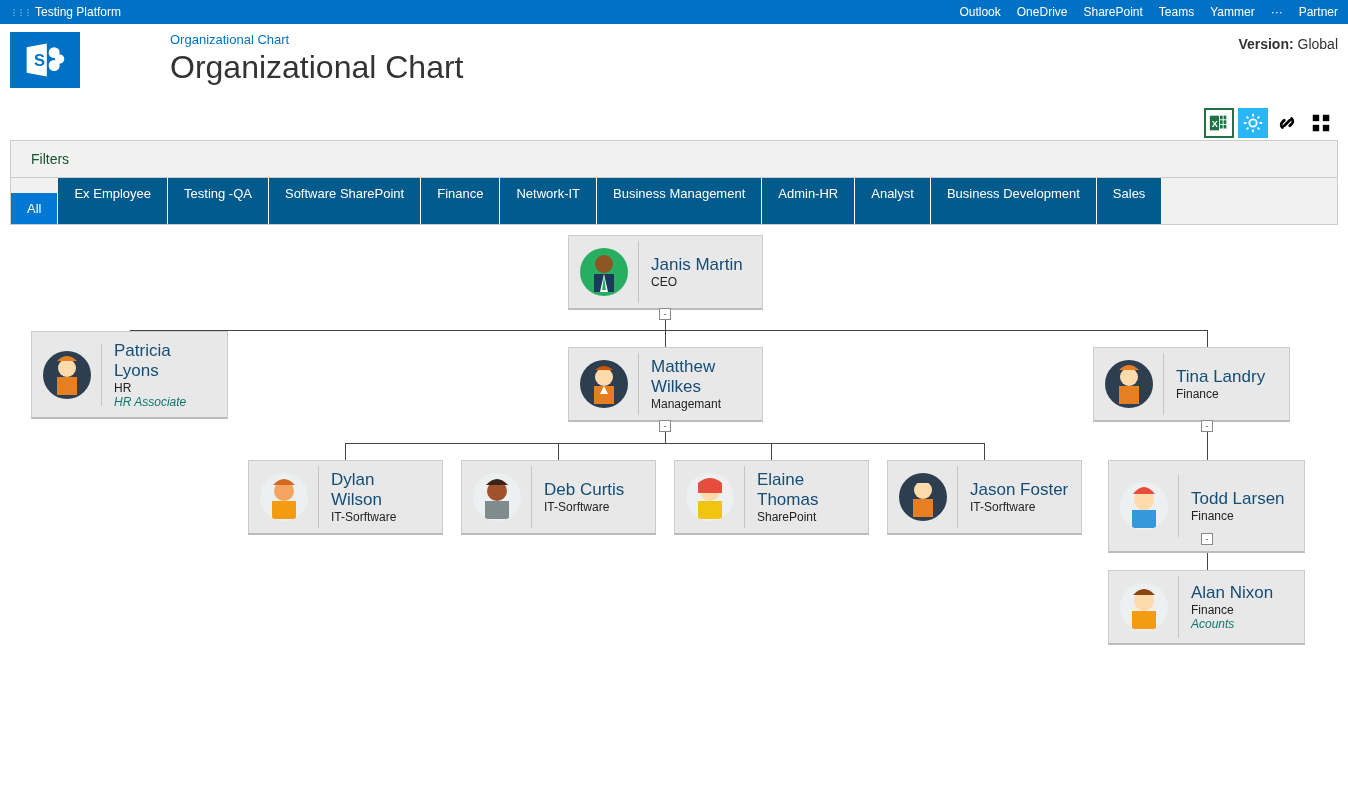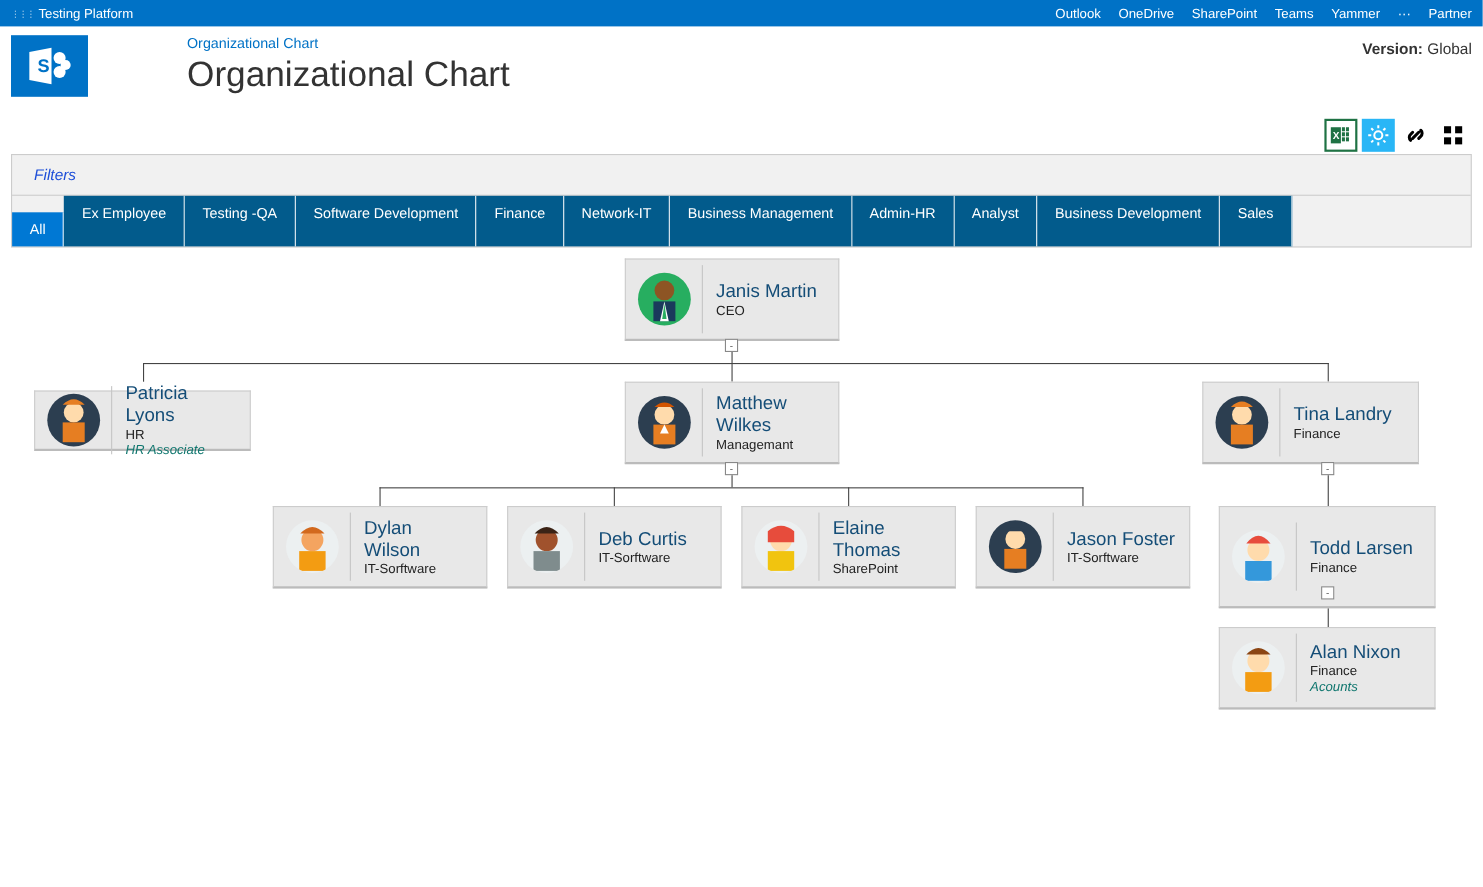--- a/index.html
+++ b/index.html
@@ -23,21 +23,21 @@
 
 
 .toolbar { position: absolute; right: 12px; top: 108px; display: flex; gap: 4px; }
 .toolbar .tbtn { width: 30px; height: 30px; display: flex; align-items: center; justify-content: center; cursor: pointer; }
 .tbtn.excel { border: 2px solid #1f7244; }
 .tbtn.gear { background: #29b6f6; }
 .tbtn svg { width: 22px; height: 22px; }
 
 
 .filters-panel { border: 1px solid #ccc; margin: 44px 10px 10px 10px; background: #f1f1f1; padding: 0; }
-.filters-header { padding: 10px 20px; font-size: 14px; color: #1d4ed8; font-style: italic; }
+.filters-header { padding: 10px 20px; font-size: 14px; color: #14532d; }
 .filter-tabs { display: flex; border-top: 1px solid #ccc; }
 .filter-tab { padding: 8px 16px; font-size: 13px; color: #fff; cursor: pointer; border-right: 1px solid #fff; }
 .filter-tab.active { background: #0078d4; margin-top: 15px; }
 .filter-tab.inactive { background: #025b8c; text-align: center; }
 
 
 .chart-area { position: relative; height: 480px; margin: 8px 10px; }
 .node { position: absolute; background: #e8e8e8; border: 1px solid #ccc; border-bottom: 2px solid #bbb; display: flex; align-items: center; }
 .node .avatar-wrap { width: 70px; display: flex; justify-content: center; border-right: 1px solid #c5c5c5; height: 62px; align-items: center; }
 .node .avatar { width: 48px; height: 48px; border-radius: 50%; overflow: hidden; display: flex; align-items: center; justify-content: center; }
@@ -127,21 +127,21 @@
     </svg>
   </div>
 </div>
 
 <div class="filters-panel">
   <div class="filters-header">Filters</div>
   <div class="filter-tabs" id="filter-tabs">
       <div class="filter-tab active">All</div>
       <div class="filter-tab inactive">Ex Employee</div>
       <div class="filter-tab inactive">Testing -QA</div>
-      <div class="filter-tab inactive">Software Development</div>
+      <div class="filter-tab inactive">Software SharePoint</div>
       <div class="filter-tab inactive">Finance</div>
       <div class="filter-tab inactive">Network-IT</div>
       <div class="filter-tab inactive">Business   Management</div>
       <div class="filter-tab inactive">Admin-HR</div>
       <div class="filter-tab inactive">Analyst</div>
       <div class="filter-tab inactive">Business Development</div>
       <div class="filter-tab inactive">Sales</div>
     </div>
 </div>
 
@@ -175,21 +175,21 @@
           </svg>
     </div>
       </div>
     <div class="info">
       <div class="name">Janis Martin</div>
       <div class="dept">CEO</div>
     </div>
   </div>
   <div class="handle" style="left:649px; top:73px;">-</div>
 
-  <div class="node" style="left:21px; top:120px; width:197px; height:55px;">
+  <div class="node" style="left:21px; top:96px; width:197px; height:88px;">
     <div class="avatar-wrap">
         <div class="avatar" style="background:#2c3e50;">
       <svg width="48" height="48" viewBox="0 0 48 48">
             <circle cx="24" cy="17" r="9" fill="#ffdbac"></circle>
             <path d="M14 10q10-10 20 0" fill="#e67e22"></path>
             <rect x="14" y="26" width="20" height="18" fill="#e67e22"></rect>
           </svg>
     </div>
       </div>
     <div class="info">

